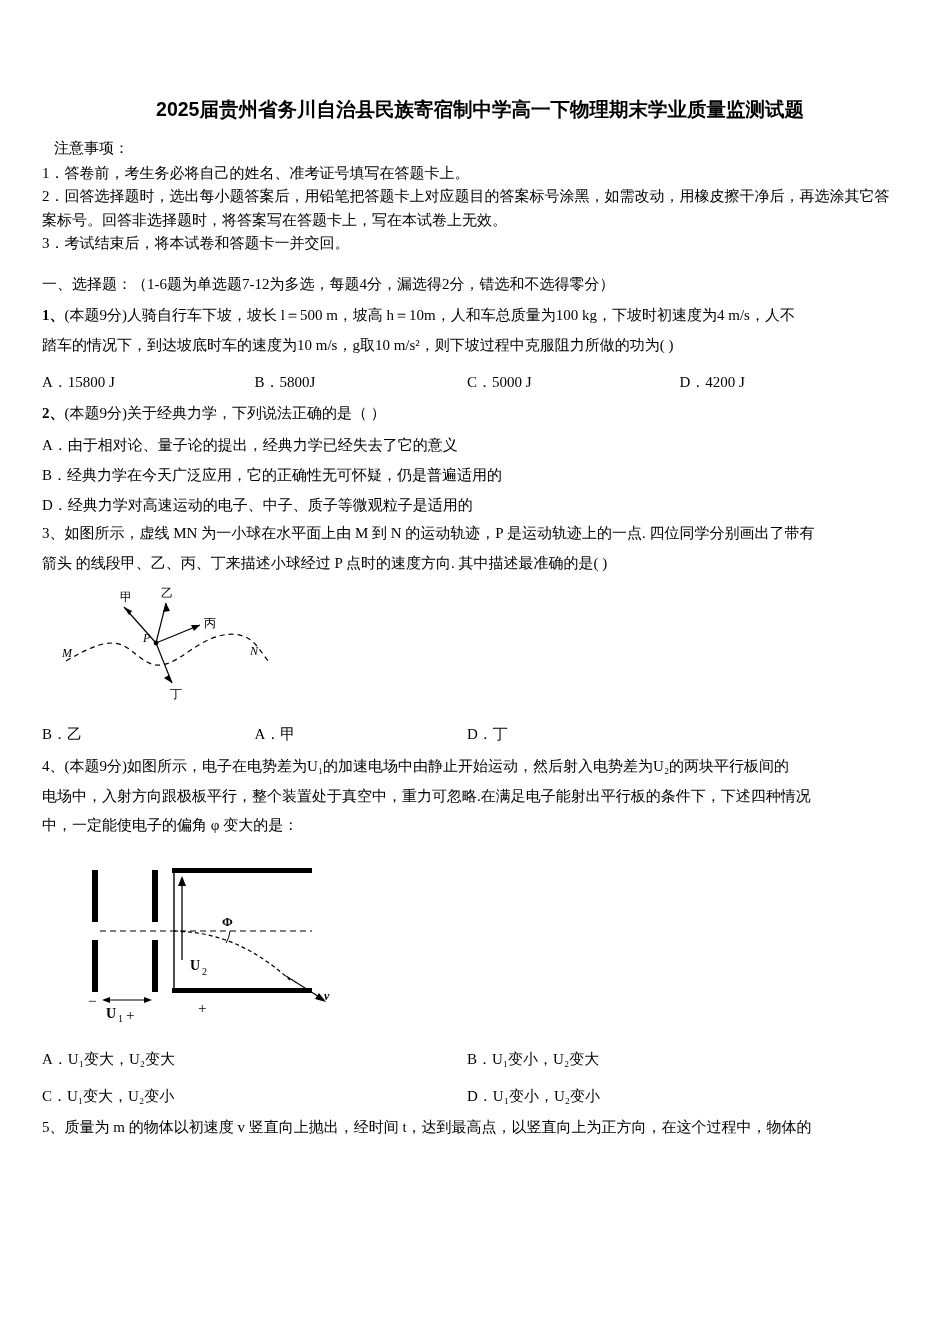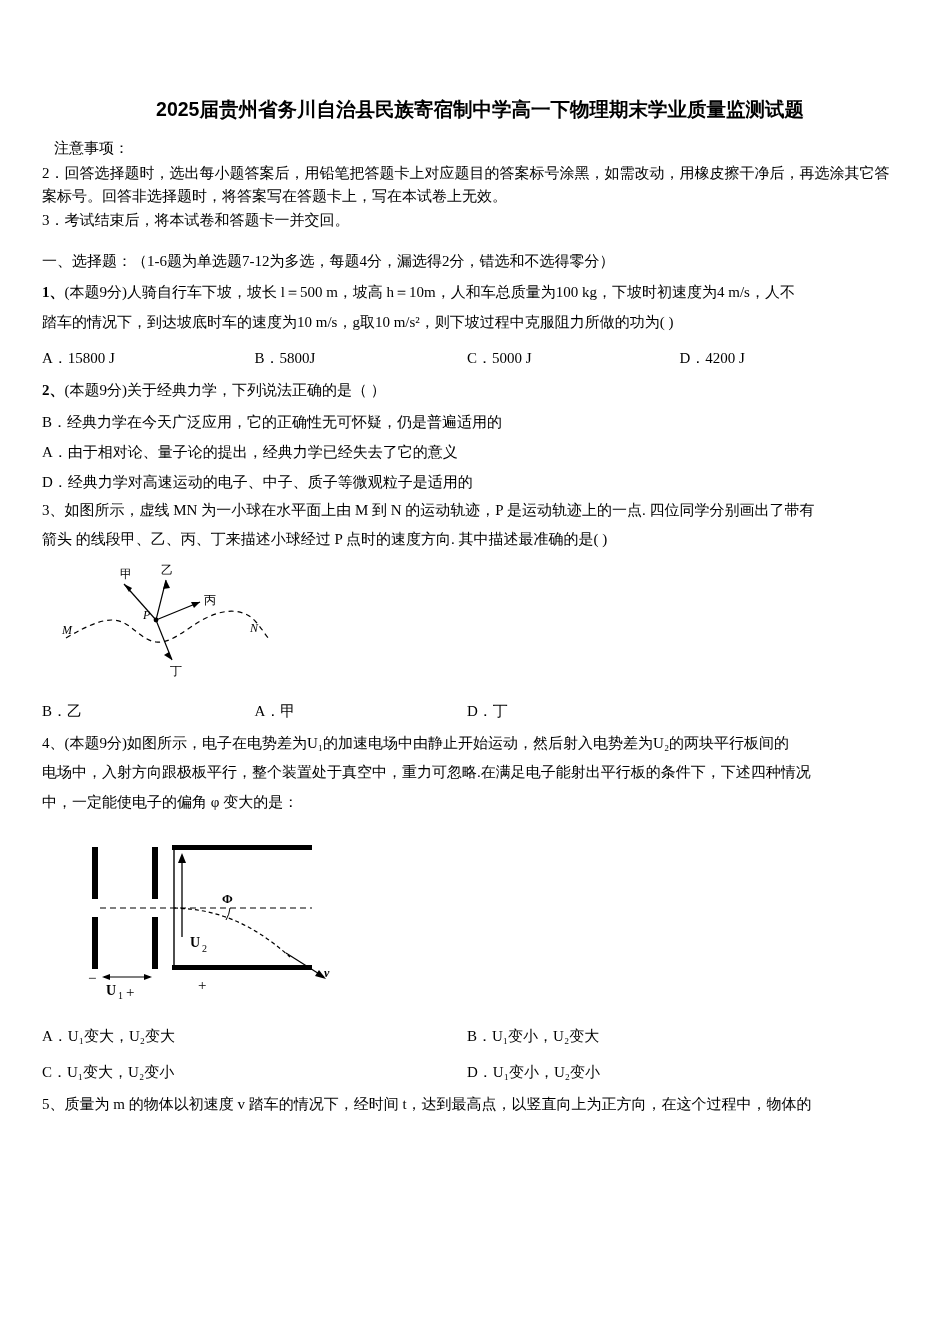--- a/index.html
+++ b/index.html
@@ -71,41 +71,42 @@
   }
 </style>
 </head>
 <body>
 
 <div class="page">
 
   <div class="doc-title">2025届贵州省务川自治县民族寄宿制中学高一下物理期末学业质量监测试题</div>
 
   <div class="notice-head">注意事项：</div>
+  <div class="notice-line">1．答卷前，考生务必将自己的姓名、准考证号填写在答题卡上。</div>
   <div class="notice-line">2．回答选择题时，选出每小题答案后，用铅笔把答题卡上对应题目的答案标号涂黑，如需改动，用橡皮擦干净后，再选涂其它答案标号。回答非选择题时，将答案写在答题卡上，写在本试卷上无效。</div>
   <div class="notice-line">3．考试结束后，将本试卷和答题卡一并交回。</div>
 
   <div class="section-head">一、选择题：（1-6题为单选题7-12为多选，每题4分，漏选得2分，错选和不选得零分）</div>
 
   <div class="q">
     <span class="bold">1、</span><span>(本题9分)人骑自行车下坡，坡长 l＝500 m，坡高 h＝10m，人和车总质量为100 kg，下坡时初速度为4 m/s，人不</span>
   </div>
   <div class="q">踏车的情况下，到达坡底时车的速度为10 m/s，g取10 m/s²，则下坡过程中克服阻力所做的功为(      )</div>
   <div class="opts four">
     <div>A．15800 J</div>
     <div>B．5800J</div>
     <div>C．5000 J</div>
     <div>D．4200 J</div>
   </div>
 
   <div class="q">
     <span class="bold">2、</span><span>(本题9分)关于经典力学，下列说法正确的是（      ）</span>
   </div>
+  <div class="opt-line">A．由于相对论、量子论的提出，经典力学已经失去了它的意义</div>
   <div class="opt-line">B．经典力学在今天广泛应用，它的正确性无可怀疑，仍是普遍适用的</div>
-  <div class="opt-line">A．由于相对论、量子论的提出，经典力学已经失去了它的意义</div>
   <div class="opt-line">D．经典力学对高速运动的电子、中子、质子等微观粒子是适用的</div>
 
   <div class="q">
     <span>3、</span><span>如图所示，虚线 MN 为一小球在水平面上由 M 到 N 的运动轨迹，P 是运动轨迹上的一点. 四位同学分别画出了带有</span>
   </div>
   <div class="q">箭头 的线段甲、乙、丙、丁来描述小球经过 P 点时的速度方向. 其中描述最准确的是(  )</div>
 
   <div class="fig1">
     <svg width="280" height="125" viewBox="0 0 280 125">
 
@@ -191,16 +192,16 @@
   <div class="opts two">
     <div>A．U₁变大，U₂变大</div>
     <div>B．U₁变小，U₂变大</div>
   </div>
   <div class="opts two">
     <div>C．U₁变大，U₂变小</div>
     <div>D．U₁变小，U₂变小</div>
   </div>
 
   <div class="q">
-    <span>5、</span><span>质量为 m 的物体以初速度 v 踏车的情况下，经时间 t，达到最高点，以竖直向上为正方向，在这个过程中，物体的</span>
+    <span>5、</span><span>质量为 m 的物体以初速度 v 竖直向上抛出，经时间 t，达到最高点，以竖直向上为正方向，在这个过程中，物体的</span>
   </div>
 
 </div>
 
 </body></html>

